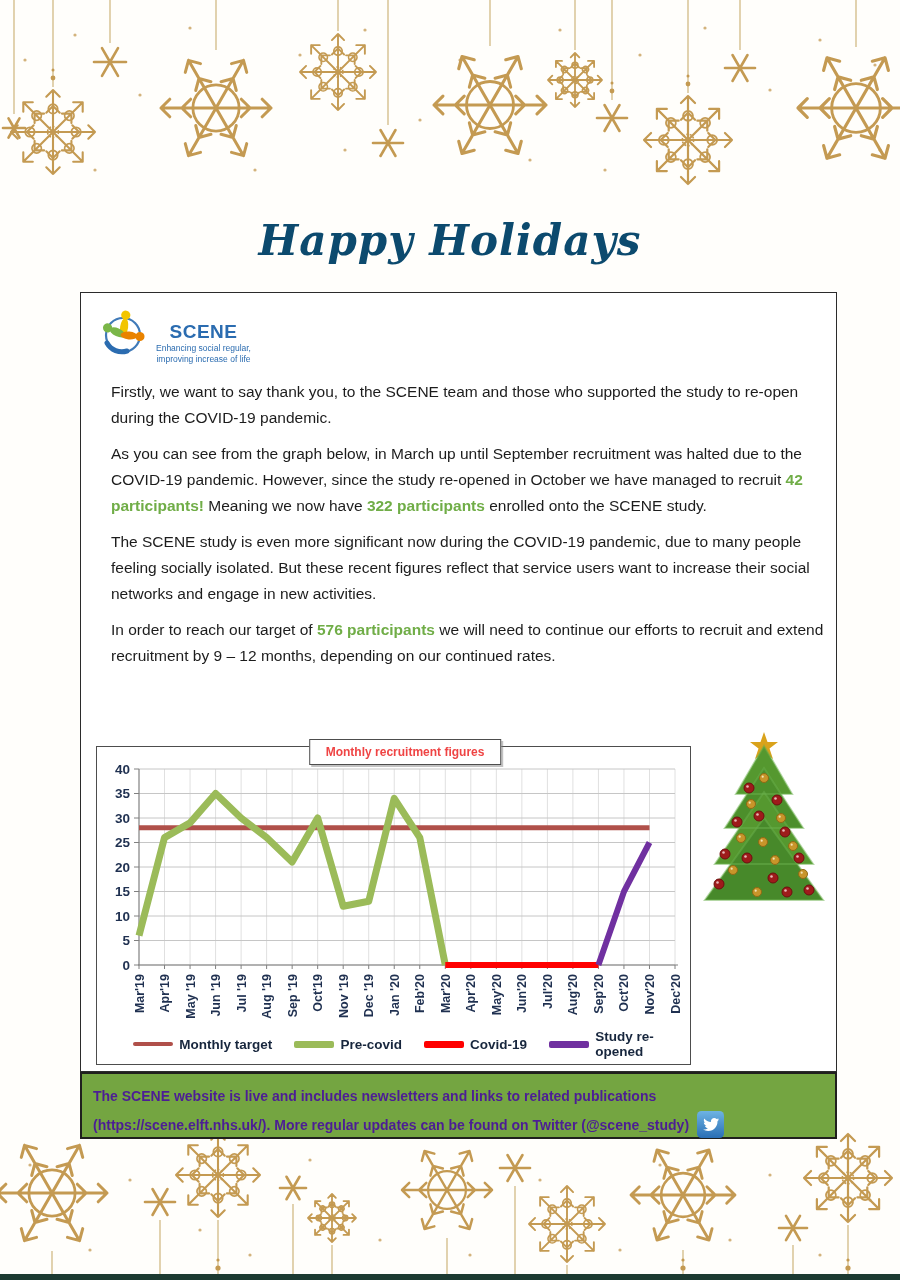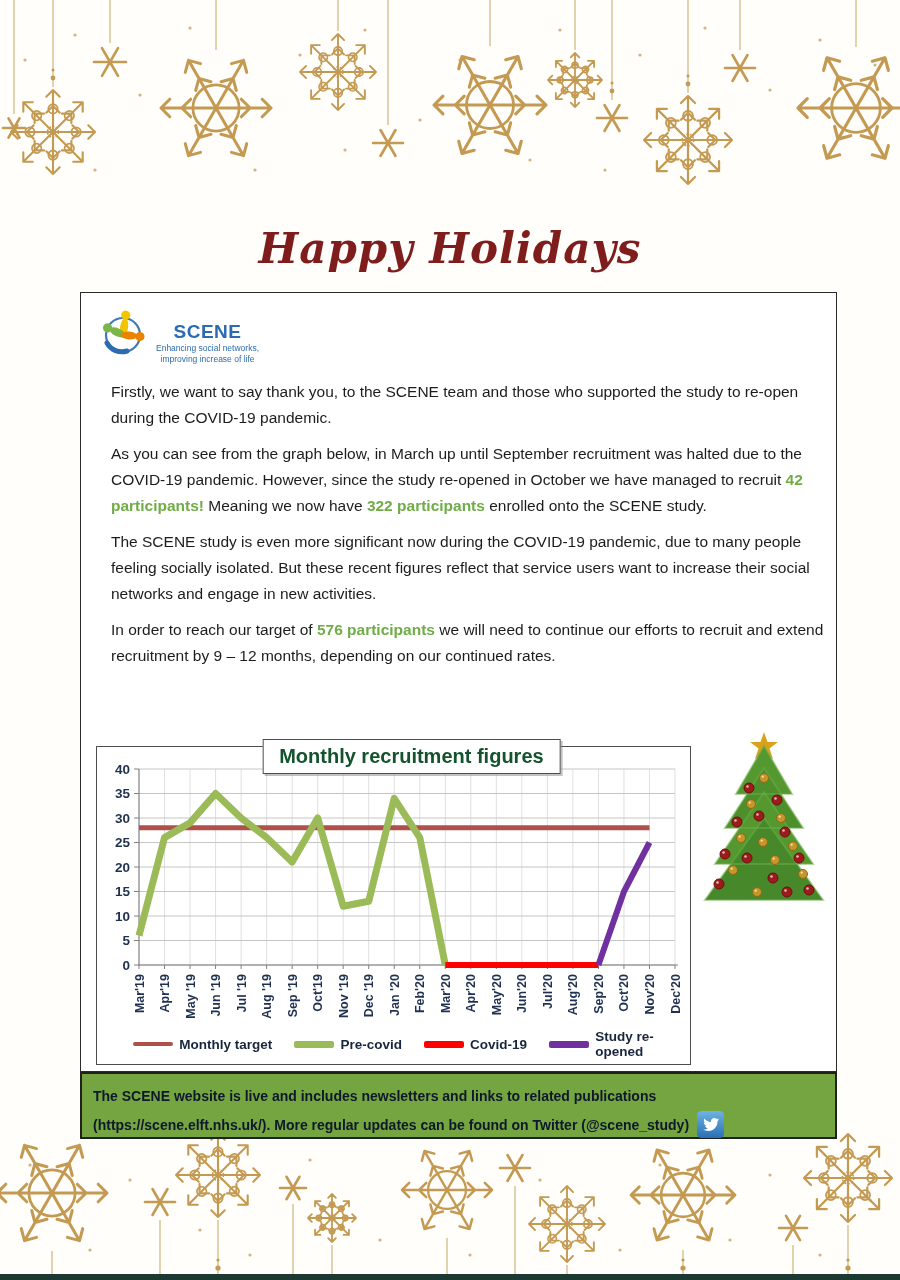--- a/index.html
+++ b/index.html
@@ -1,53 +1,53 @@
 <!DOCTYPE html>
 <html><head>
 <meta charset="utf-8">
 <style>
   html,body{margin:0;padding:0;background:#fff;}
   .page{position:relative;width:900px;height:1280px;background:#fffefb;overflow:hidden;
         font-family:"Liberation Sans",sans-serif;color:#202020;}
   svg{display:block;}
   .deco{position:absolute;left:0;top:0;width:900px;height:1280px;pointer-events:none;}
-  .holiday{position:absolute;left:0;right:0;top:212px;margin:12px;text-align:center;
+  .holiday{position:absolute;left:0;right:0;top:212px;margin:4px;text-align:center;
            font-family:"DejaVu Serif",serif;font-style:italic;font-weight:bold;
-           font-size:42px;color:#7f1d1d;letter-spacing:1px;}
+           font-size:42px;color:#0c4a6e;letter-spacing:1px;}
   .doc{position:absolute;left:80px;top:292px;width:757px;height:780px;background:#ffffff;
        border:1px solid #2b2b2b;box-sizing:border-box;}
   .logo{position:absolute;left:16px;top:12px;display:flex;align-items:flex-start;gap:7px;text-align:center;}
   .logo-text{padding-top:16px;}
   .logo-name{font-size:19px;color:#2b6cb0;font-weight:bold;letter-spacing:.5px;}
   .logo-tag{font-size:8.5px;color:#2b6cb0;line-height:1.25;}
   .doc-title{position:absolute;left:0;right:0;top:16px;text-align:center;font-size:25px;
              font-weight:bold;color:#111;text-decoration:underline;
              text-decoration-thickness:2.5px;text-underline-offset:6px;}
   .content{position:absolute;left:14px;right:11px;top:86px;}
   .content p{margin:0 0 10px 16px;font-size:15.5px;line-height:26px;color:#1c1c1c;}
   .hl{color:#70ad47;font-weight:bold;}
   .b{font-weight:bold;}
   .chart-box{position:absolute;left:15px;top:453px;width:595px;height:319px;
              border:1px solid #4d4d4d;background:#fff;box-sizing:border-box;}
   .chart-title{position:absolute;left:50%;transform:translateX(-44%);top:-8px;
                padding:5px 16px;background:#fff;border:1px solid #4d4d4d;
                box-shadow:2px 2px 0 rgba(120,120,120,.45);
-               font-size:20px;font-weight:bold;color:#14532d;white-space:nowrap;z-index:2;}
+               font-size:12px;font-weight:bold;color:#ef4444;white-space:nowrap;z-index:2;}
   #chart-svg{position:absolute;left:0;top:0;}
   .ylab{font-size:13.5px;font-weight:bold;fill:#1f3050;font-family:"Liberation Sans",sans-serif;}
   .xlab{font-size:12.5px;font-weight:bold;fill:#1f3050;font-family:"Liberation Sans",sans-serif;}
   .legend{position:absolute;left:0;right:0;bottom:4px;display:flex;justify-content:space-evenly;
           align-items:center;padding:0 14px;}
   .lg-item{display:flex;align-items:center;gap:6px;}
   .swatch{display:inline-block;width:40px;border-radius:2px;}
   .lg-label{font-size:13.5px;font-weight:bold;color:#17263d;white-space:pre-line;line-height:1.15;}
   .tree{position:absolute;left:608px;top:437px;width:150px;height:182px;}
   .footer{position:absolute;left:80px;top:1072px;width:757px;height:67px;background:#74a541;
           border:2px solid #20201e;box-sizing:border-box;padding:8px 11px 0 11px;
-          font-size:14px;font-weight:bold;color:#0f172a;line-height:29px;}
+          font-size:14px;font-weight:bold;color:#4c1d95;line-height:29px;}
   .tw{display:inline-block;vertical-align:-8px;margin-left:8px;}
   .bottom-bar{position:absolute;left:0;bottom:0;width:100%;height:6px;background:#1c3a31;}
 </style>
 </head>
 <body>
 
 <div class="page">
 
   <svg class="deco" id="deco-svg" viewBox="0 0 900 1280">
       <line x1="53" y1="0" x2="53" y2="87" stroke="#d2ba85" stroke-width="1.3"></line>
@@ -418,21 +418,21 @@
             <ellipse cx="0" cy="-6" rx="4" ry="8.5" fill="#7ab648"></ellipse>
           </g>
           <g transform="rotate(95)">
             <circle cx="0" cy="-17" r="4.6" fill="#e98300"></circle>
             <ellipse cx="0" cy="-6" rx="4" ry="8.5" fill="#e98300"></ellipse>
           </g>
         </g>
       </svg>
       <div class="logo-text">
         <div class="logo-name">SCENE</div>
-        <div class="logo-tag">Enhancing social networks,</div>
+        <div class="logo-tag">Enhancing social regular,</div>
         <div class="logo-tag">improving increase of life</div>
       </div>
     </div>
 
 
     <div class="content" id="paragraphs">
         <p><span>Firstly, we want to say thank you, to the SCENE team and those who supported the study to re-open during the COVID-19 pandemic.</span></p>
         <p><span>As you can see from the graph below, in March up until September recruitment was halted due to the COVID-19 pandemic. However, since the study re-opened in October we have managed to recruit </span><span class="hl">42 participants!</span><span> Meaning we now have </span><span class="hl">322 participants</span><span> enrolled onto the SCENE study.</span></p>
         <p><span>The SCENE study is even more significant now during the COVID-19 pandemic, due to many people feeling socially isolated. But these recent figures reflect that service users want to increase their social networks and engage in new activities.</span></p>
         <p><span>In order to reach our target of </span><span class="hl">576 participants</span><span> we will need to continue our efforts to recruit and extend recruitment by 9 – 12 months, depending on our continued rates.</span></p>

